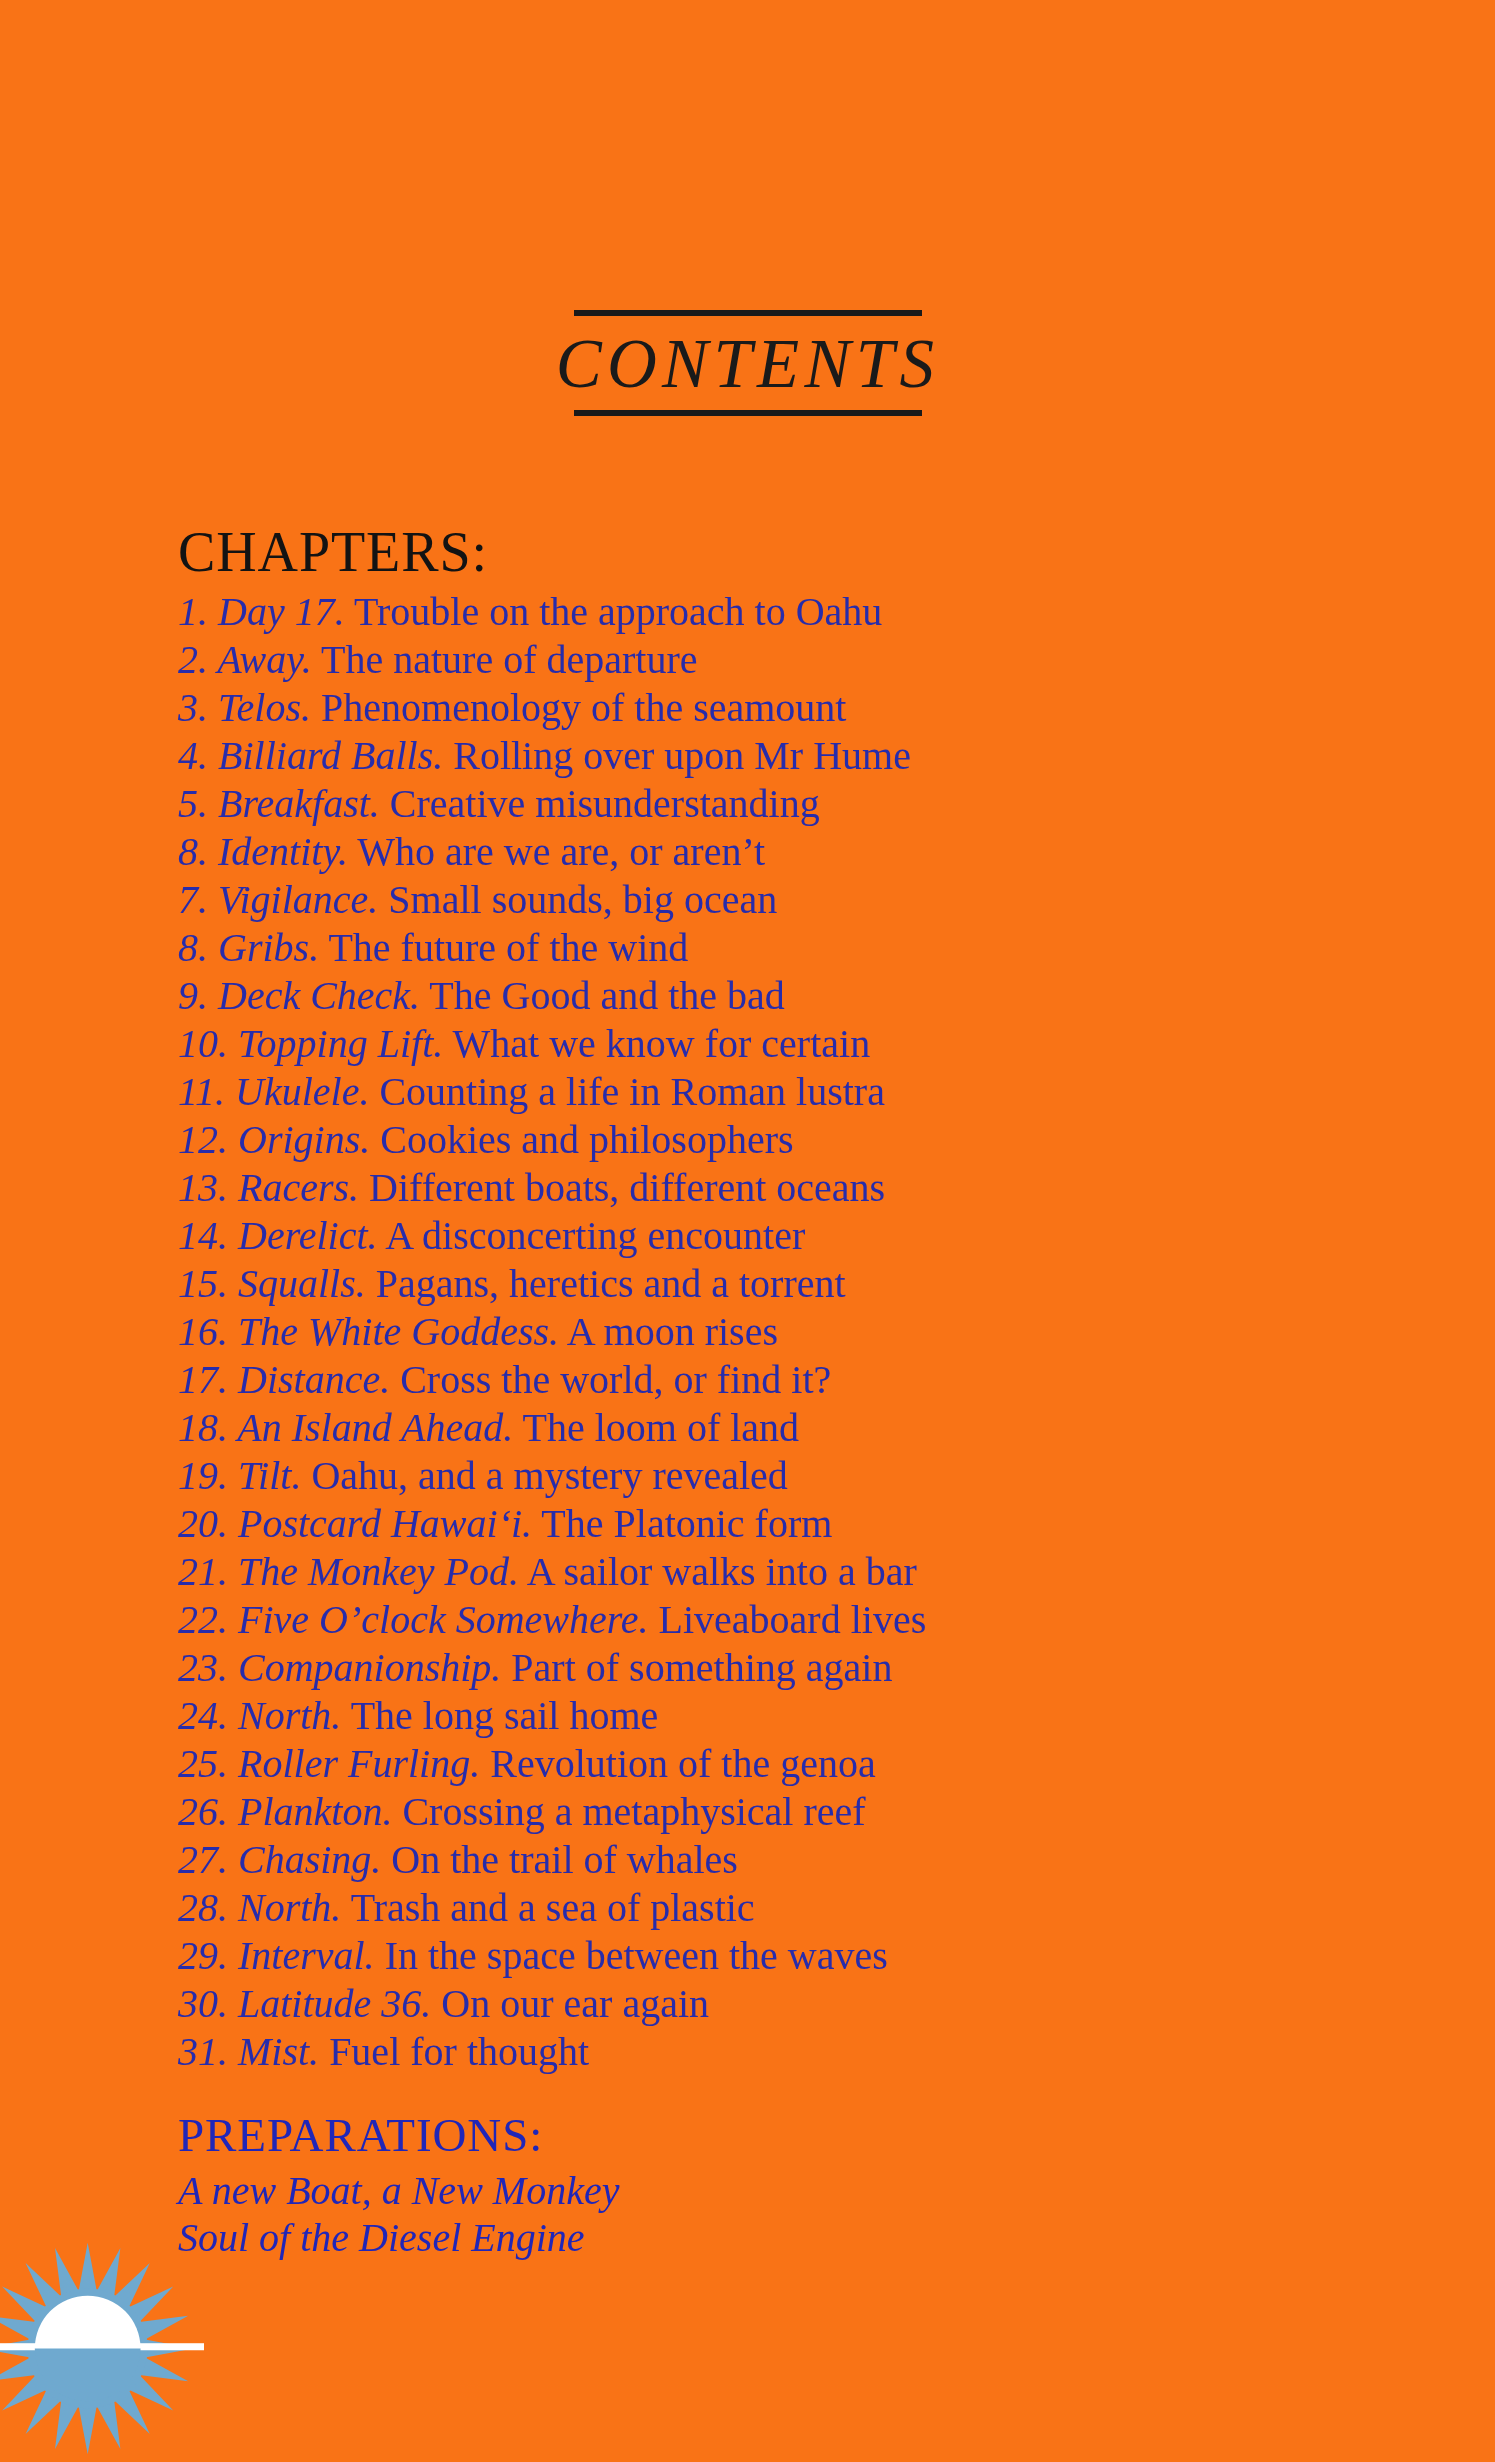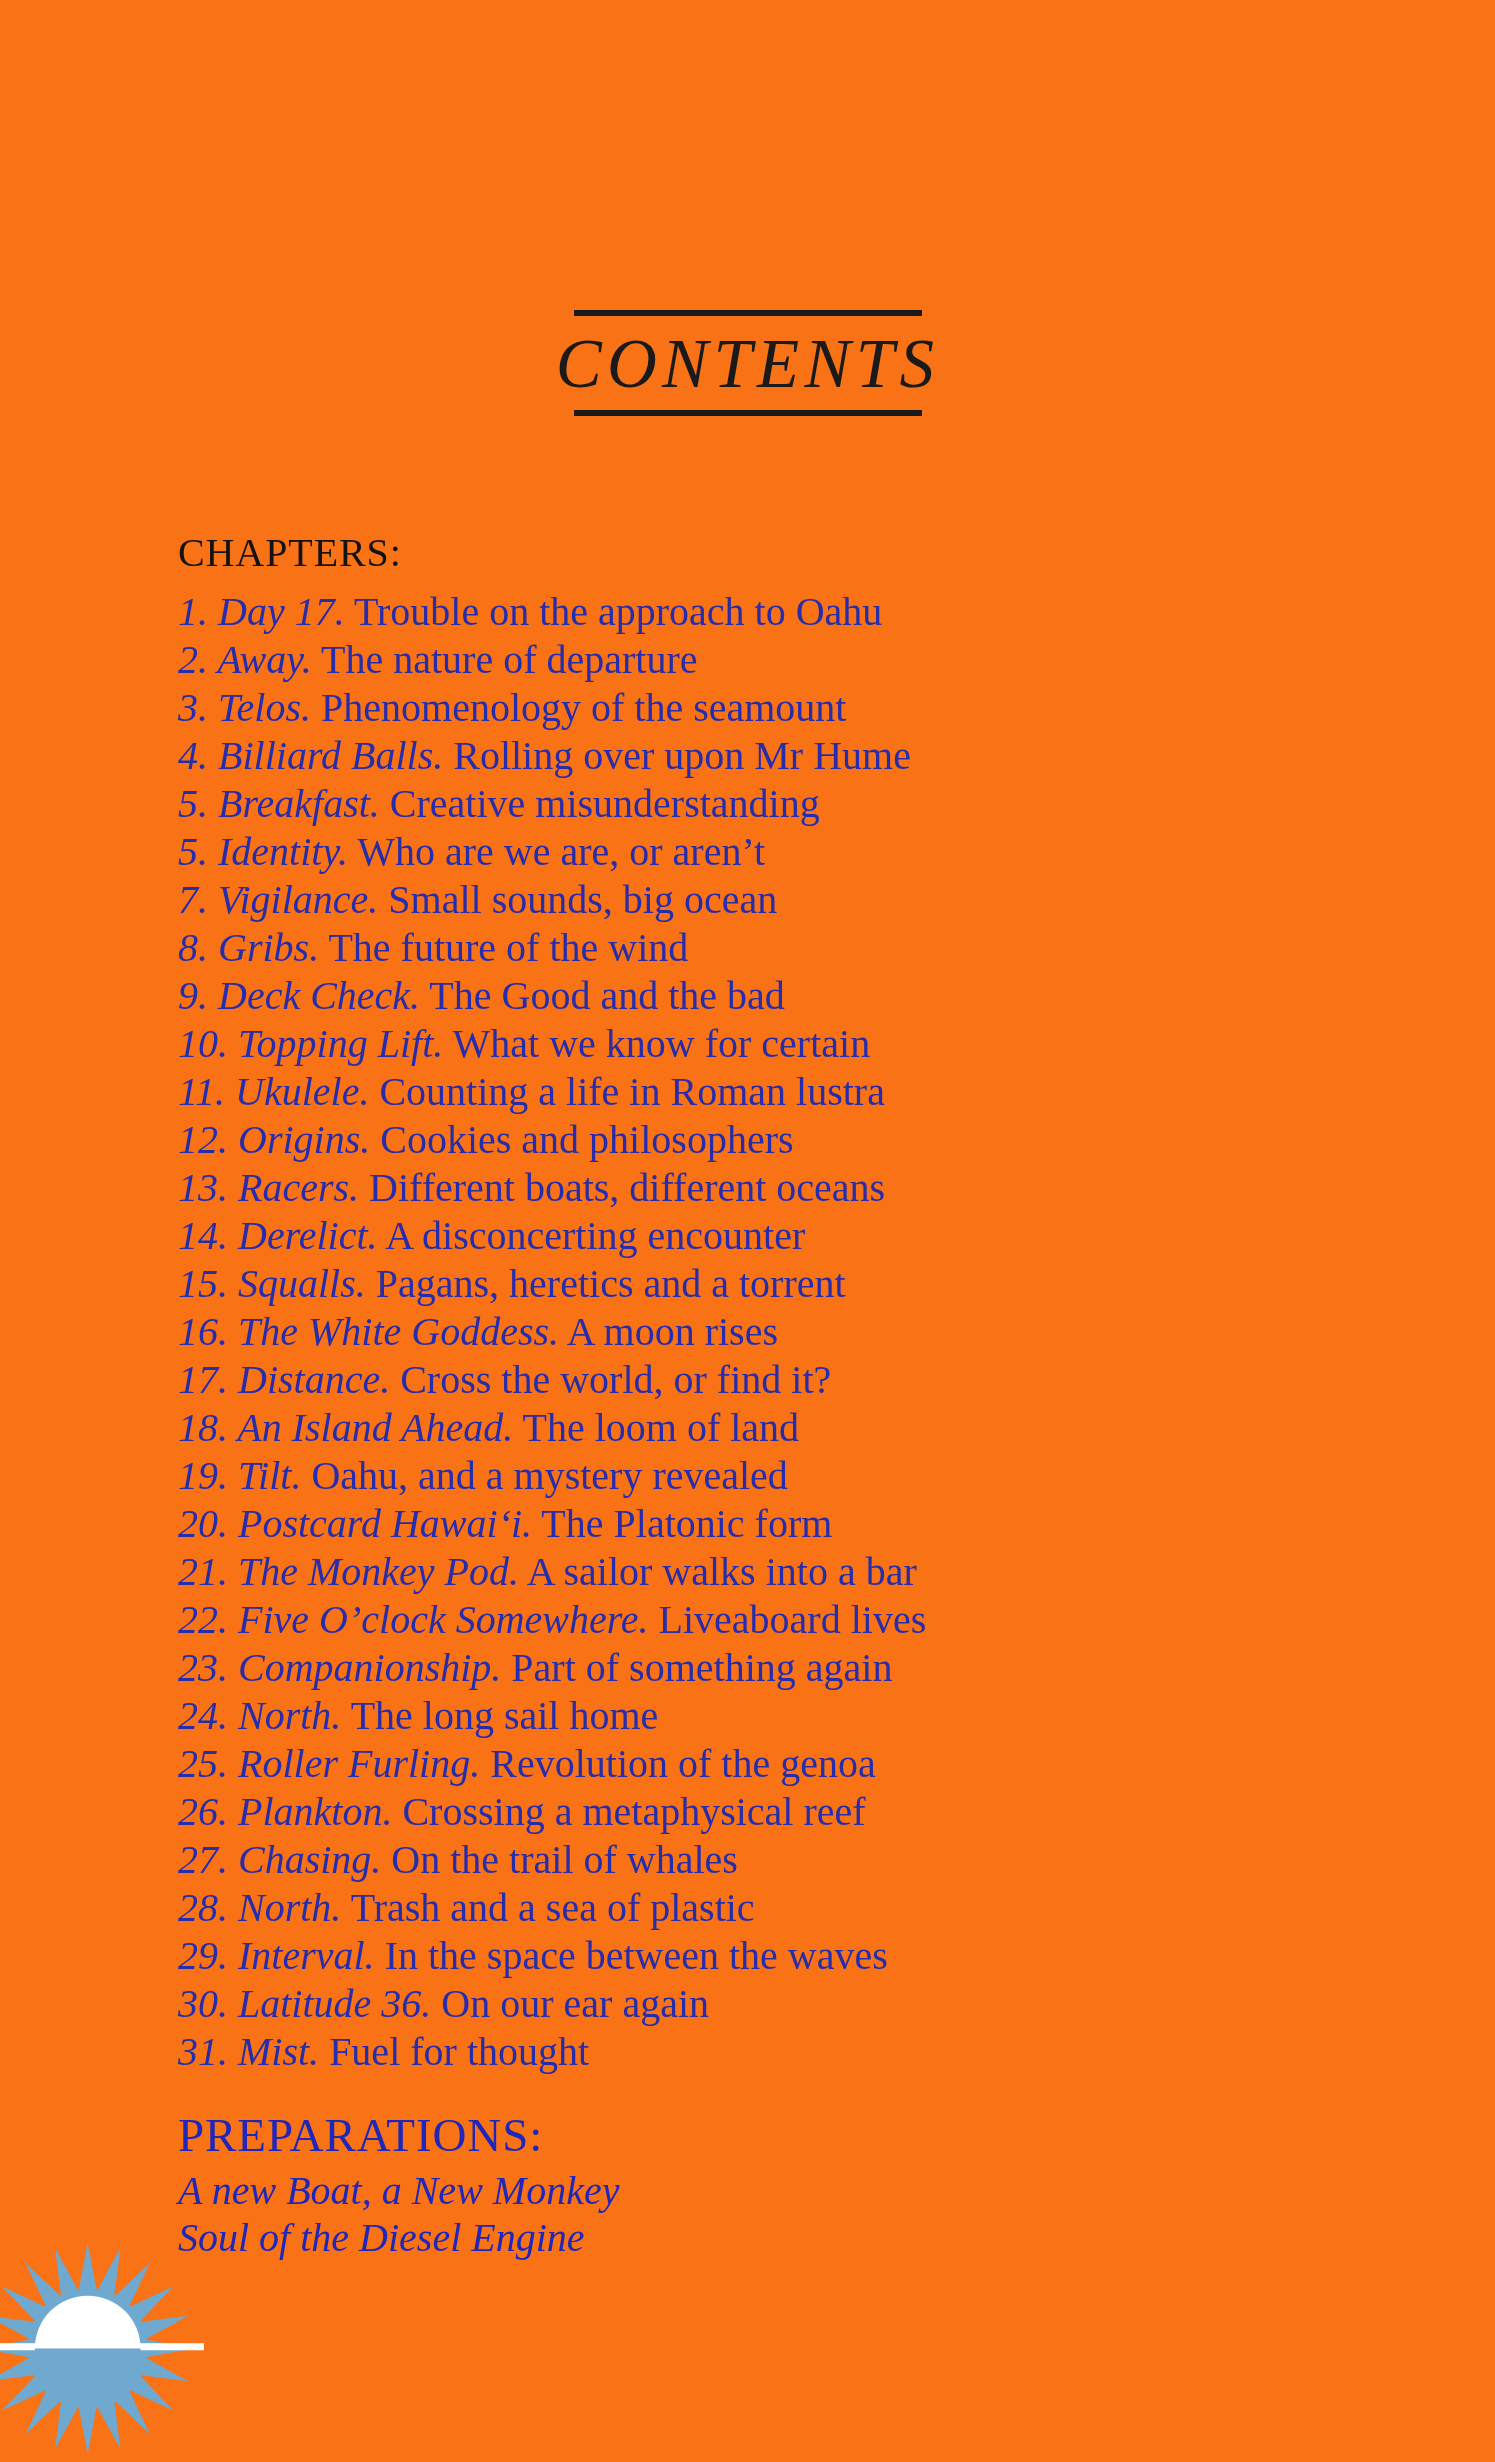--- a/index.html
+++ b/index.html
@@ -15,21 +15,21 @@
   .title-block{position:absolute;top:310px;left:0;right:0;text-align:center;}
   .rule{width:348px;height:6.2px;background:#1a1a1a;margin:0 auto;}
   .page-title{
     font-size:69px;font-style:italic;letter-spacing:5.3px;
     color:#1a1a1a;line-height:79px;margin:8.8px 0 6.2px 0;
   }
 
   
   .toc{position:absolute;left:178px;top:526px;width:1143px;color:#272cab;}
   .chapters-heading{
-    font-size:40px;color:#131313;line-height:53px;margin:0 0 8.8px 0;
+    font-size:56px;color:#131313;line-height:53px;margin:0 0 8.8px 0;
     letter-spacing:0.9px;
   }
   .chapter-list{list-style:none;margin:0;padding:0;}
   .chapter-list li{
     font-size:40px;line-height:48px;white-space:nowrap;color:#272cab;
   }
   .ital{font-style:italic;}
   .prep-heading{
     font-size:47px;line-height:53px;color:#2026b8;margin:33px 0 5.3px 0;
     letter-spacing:0.9px;
@@ -61,21 +61,21 @@
   <li><span class="ital">1. Day 17.</span><span> Trouble on the approach to Oahu</span></li>
 
   <li><span class="ital">2. Away.</span><span> The nature of departure</span></li>
 
   <li><span class="ital">3. Telos.</span><span> Phenomenology of the seamount</span></li>
 
   <li><span class="ital">4. Billiard Balls.</span><span> Rolling over upon Mr Hume</span></li>
 
   <li><span class="ital">5. Breakfast.</span><span> Creative misunderstanding</span></li>
 
-  <li><span class="ital">5. Identity.</span><span> Who are we are, or aren’t</span></li>
+  <li><span class="ital">8. Identity.</span><span> Who are we are, or aren’t</span></li>
 
   <li><span class="ital">7. Vigilance.</span><span> Small sounds, big ocean</span></li>
 
   <li><span class="ital">8. Gribs.</span><span> The future of the wind</span></li>
 
   <li><span class="ital">9. Deck Check.</span><span> The Good and the bad</span></li>
 
   <li><span class="ital">10. Topping Lift.</span><span> What we know for certain</span></li>
 
   <li><span class="ital">11. Ukulele.</span><span> Counting a life in Roman lustra</span></li>

